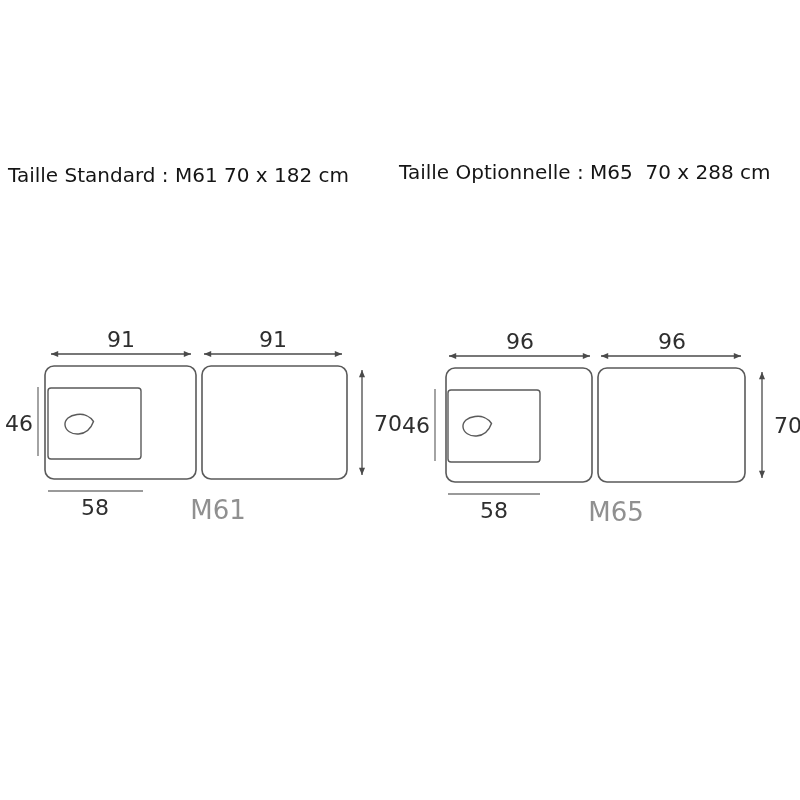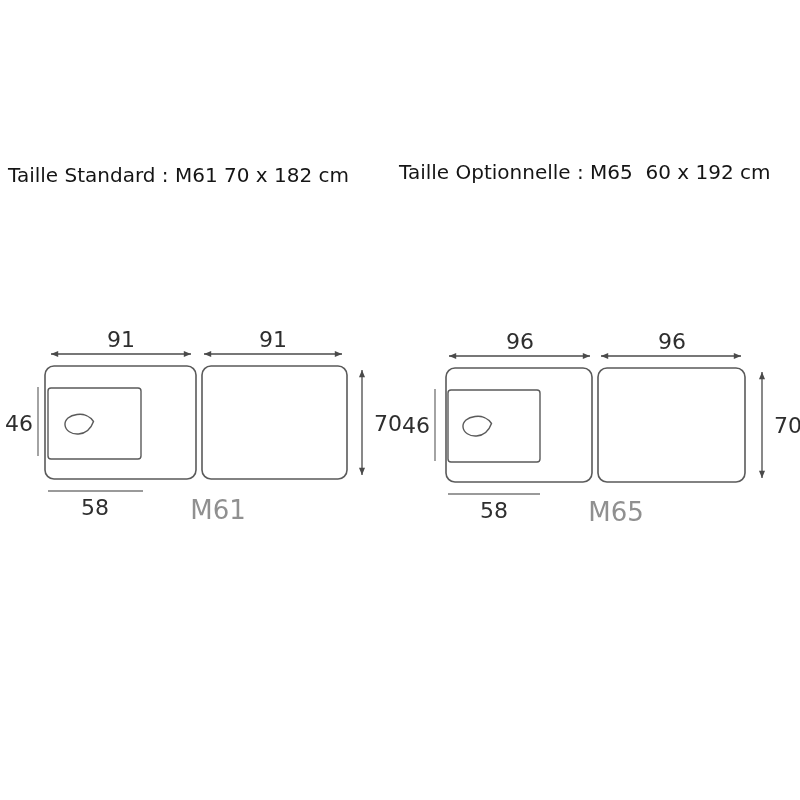--- a/index.html
+++ b/index.html
@@ -60,21 +60,21 @@
     fill: #909090;
   }
 </style>
 </head>
 <body>
 
 <div id="page">
 
   <div class="title" id="title-standard">Taille Standard : M61 70 x 182 cm</div>
 
-  <div class="title" id="title-optionnelle">Taille Optionnelle : M65  60 x 192 cm</div>
+  <div class="title" id="title-optionnelle">Taille Optionnelle : M65  70 x 288 cm</div>
 
   <svg width="800" height="800" viewBox="0 0 800 800">
     <defs>
       <marker id="arr" viewBox="0 0 10 10" refX="9" refY="5" markerWidth="9" markerHeight="8" markerUnits="userSpaceOnUse" orient="auto-start-reverse">
         <path d="M0,1.2 L9,5 L0,8.8 Z" fill="#4a4a4a"></path>
       </marker>
     </defs>
 
     <g>
 

